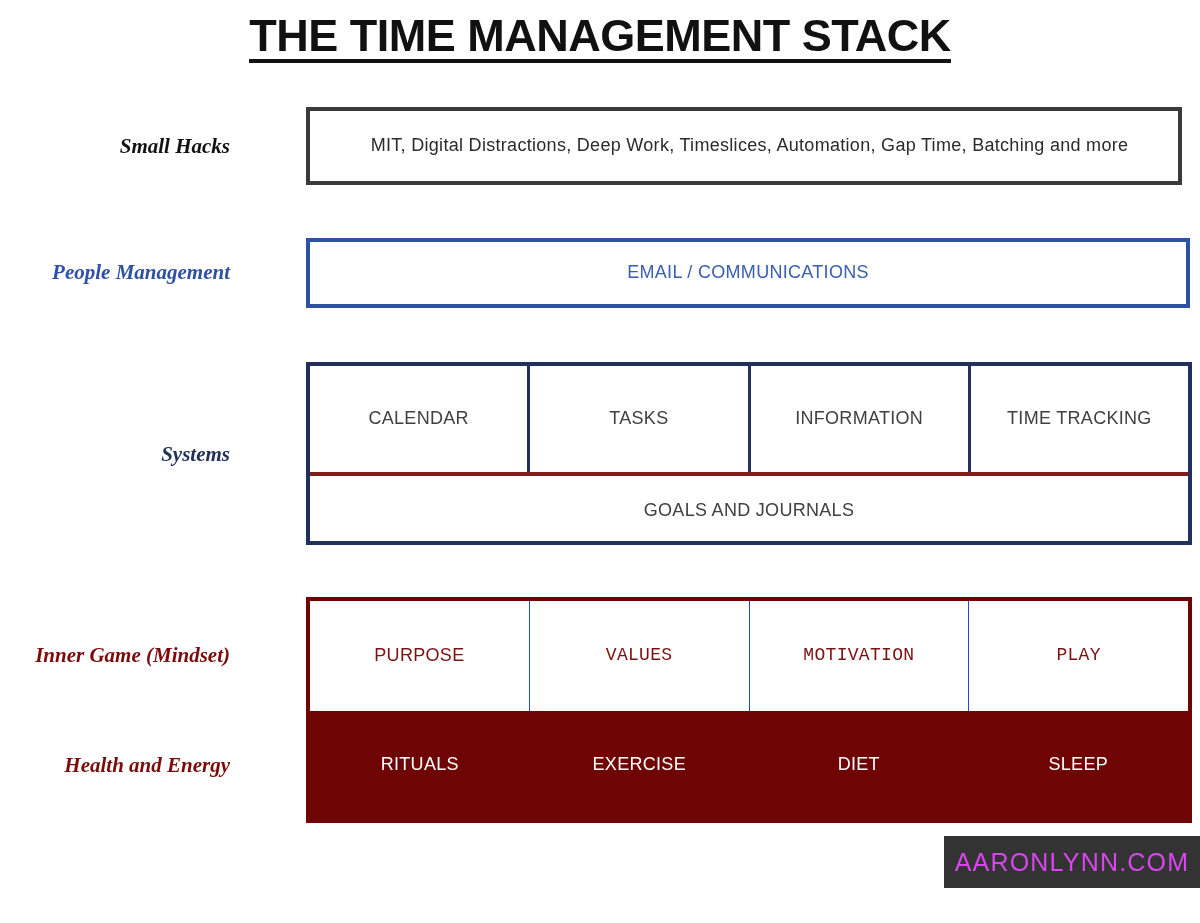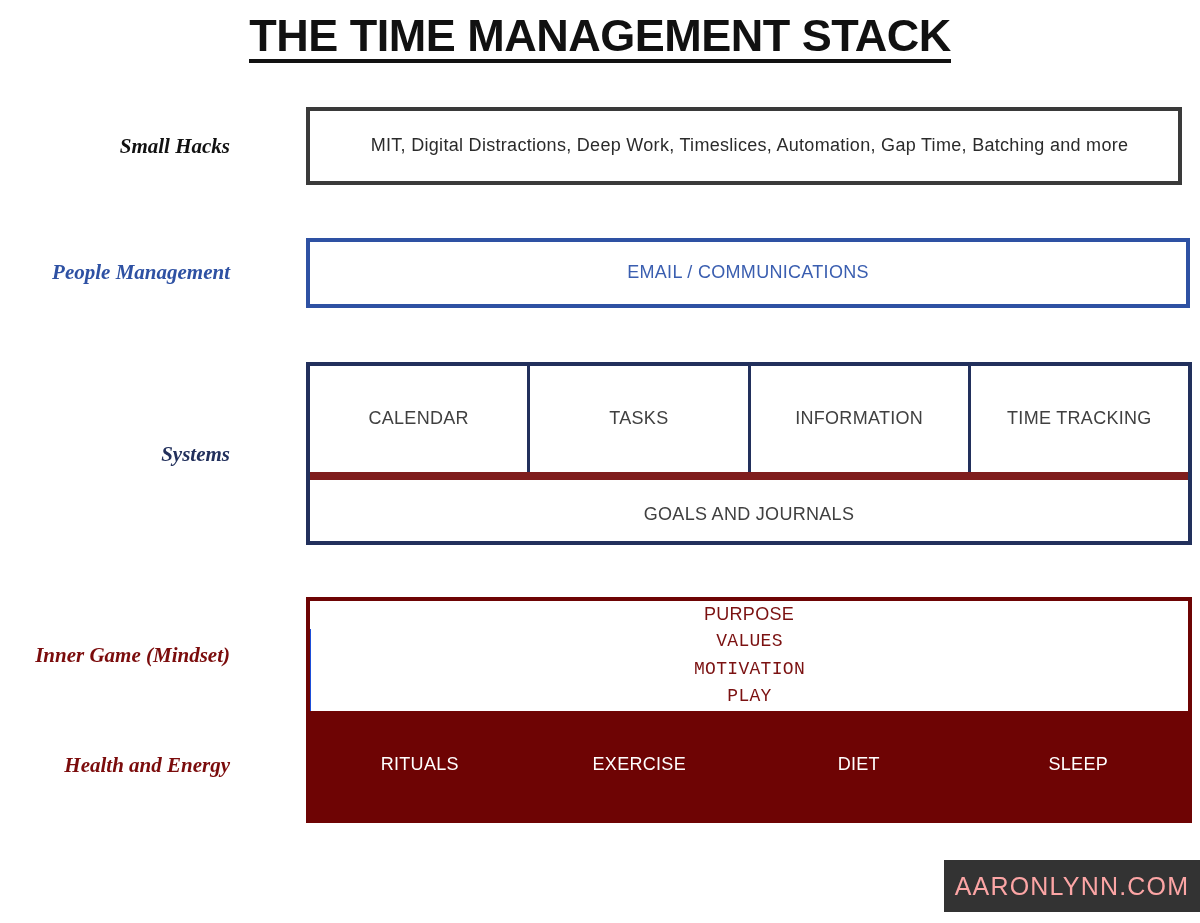--- a/index.html
+++ b/index.html
@@ -108,66 +108,65 @@
   
   #systems-block {
     top: 362px;
     width: 886px;
     height: 183px;
     border: 4px solid #22305C;
   }
   #systems-block .strip.top { height: 106px; }
   #systems-block .strip.bottom {
     height: 69px;
-    border-top: 8px solid #7f1d1d;
+    border-top: 4px solid #7f1d1d;
   }
   #systems-block .cell {
     color: #404040;
     height: 100%;
   }
   #systems-block .strip.top .cell + .cell { border-left: 3px solid #22305C; }
 
   
   #redstack-block {
     top: 597px;
     width: 886px;
     height: 226px;
     border: 4px solid #6E0404;
   }
   #redstack-block .strip.top {
     height: 110px;
     background: #ffffff;
-    flex-direction: column;
   }
   #redstack-block .strip.top .cell {
     color: #7B1111;
     height: 100%;
   }
   #redstack-block .strip.top .cell + .cell { border-left: 1px solid #1d4ed8; font-family: Liberation Mono, monospace; }
   #redstack-block .strip.bottom {
     height: 108px;
     background: #6E0404;
   }
   #redstack-block .strip.bottom .cell {
     color: #ffffff;
     height: 100%;
   }
 
   
   #watermark {
     position: absolute;
     left: 944px;
-    top: 860px;
+    top: 836px;
     width: 256px;
     height: 52px;
     background: #333333;
     display: flex;
     align-items: center;
     justify-content: center;
-    color: #fca5a5;
+    color: #d946ef;
     font-size: 25px;
     letter-spacing: 1.2px;
     font-family: "Liberation Sans", sans-serif;
   }
 </style>
 </head>
 <body>
 
 <div class="title-wrap">
   <div class="title">THE TIME MANAGEMENT STACK</div>

